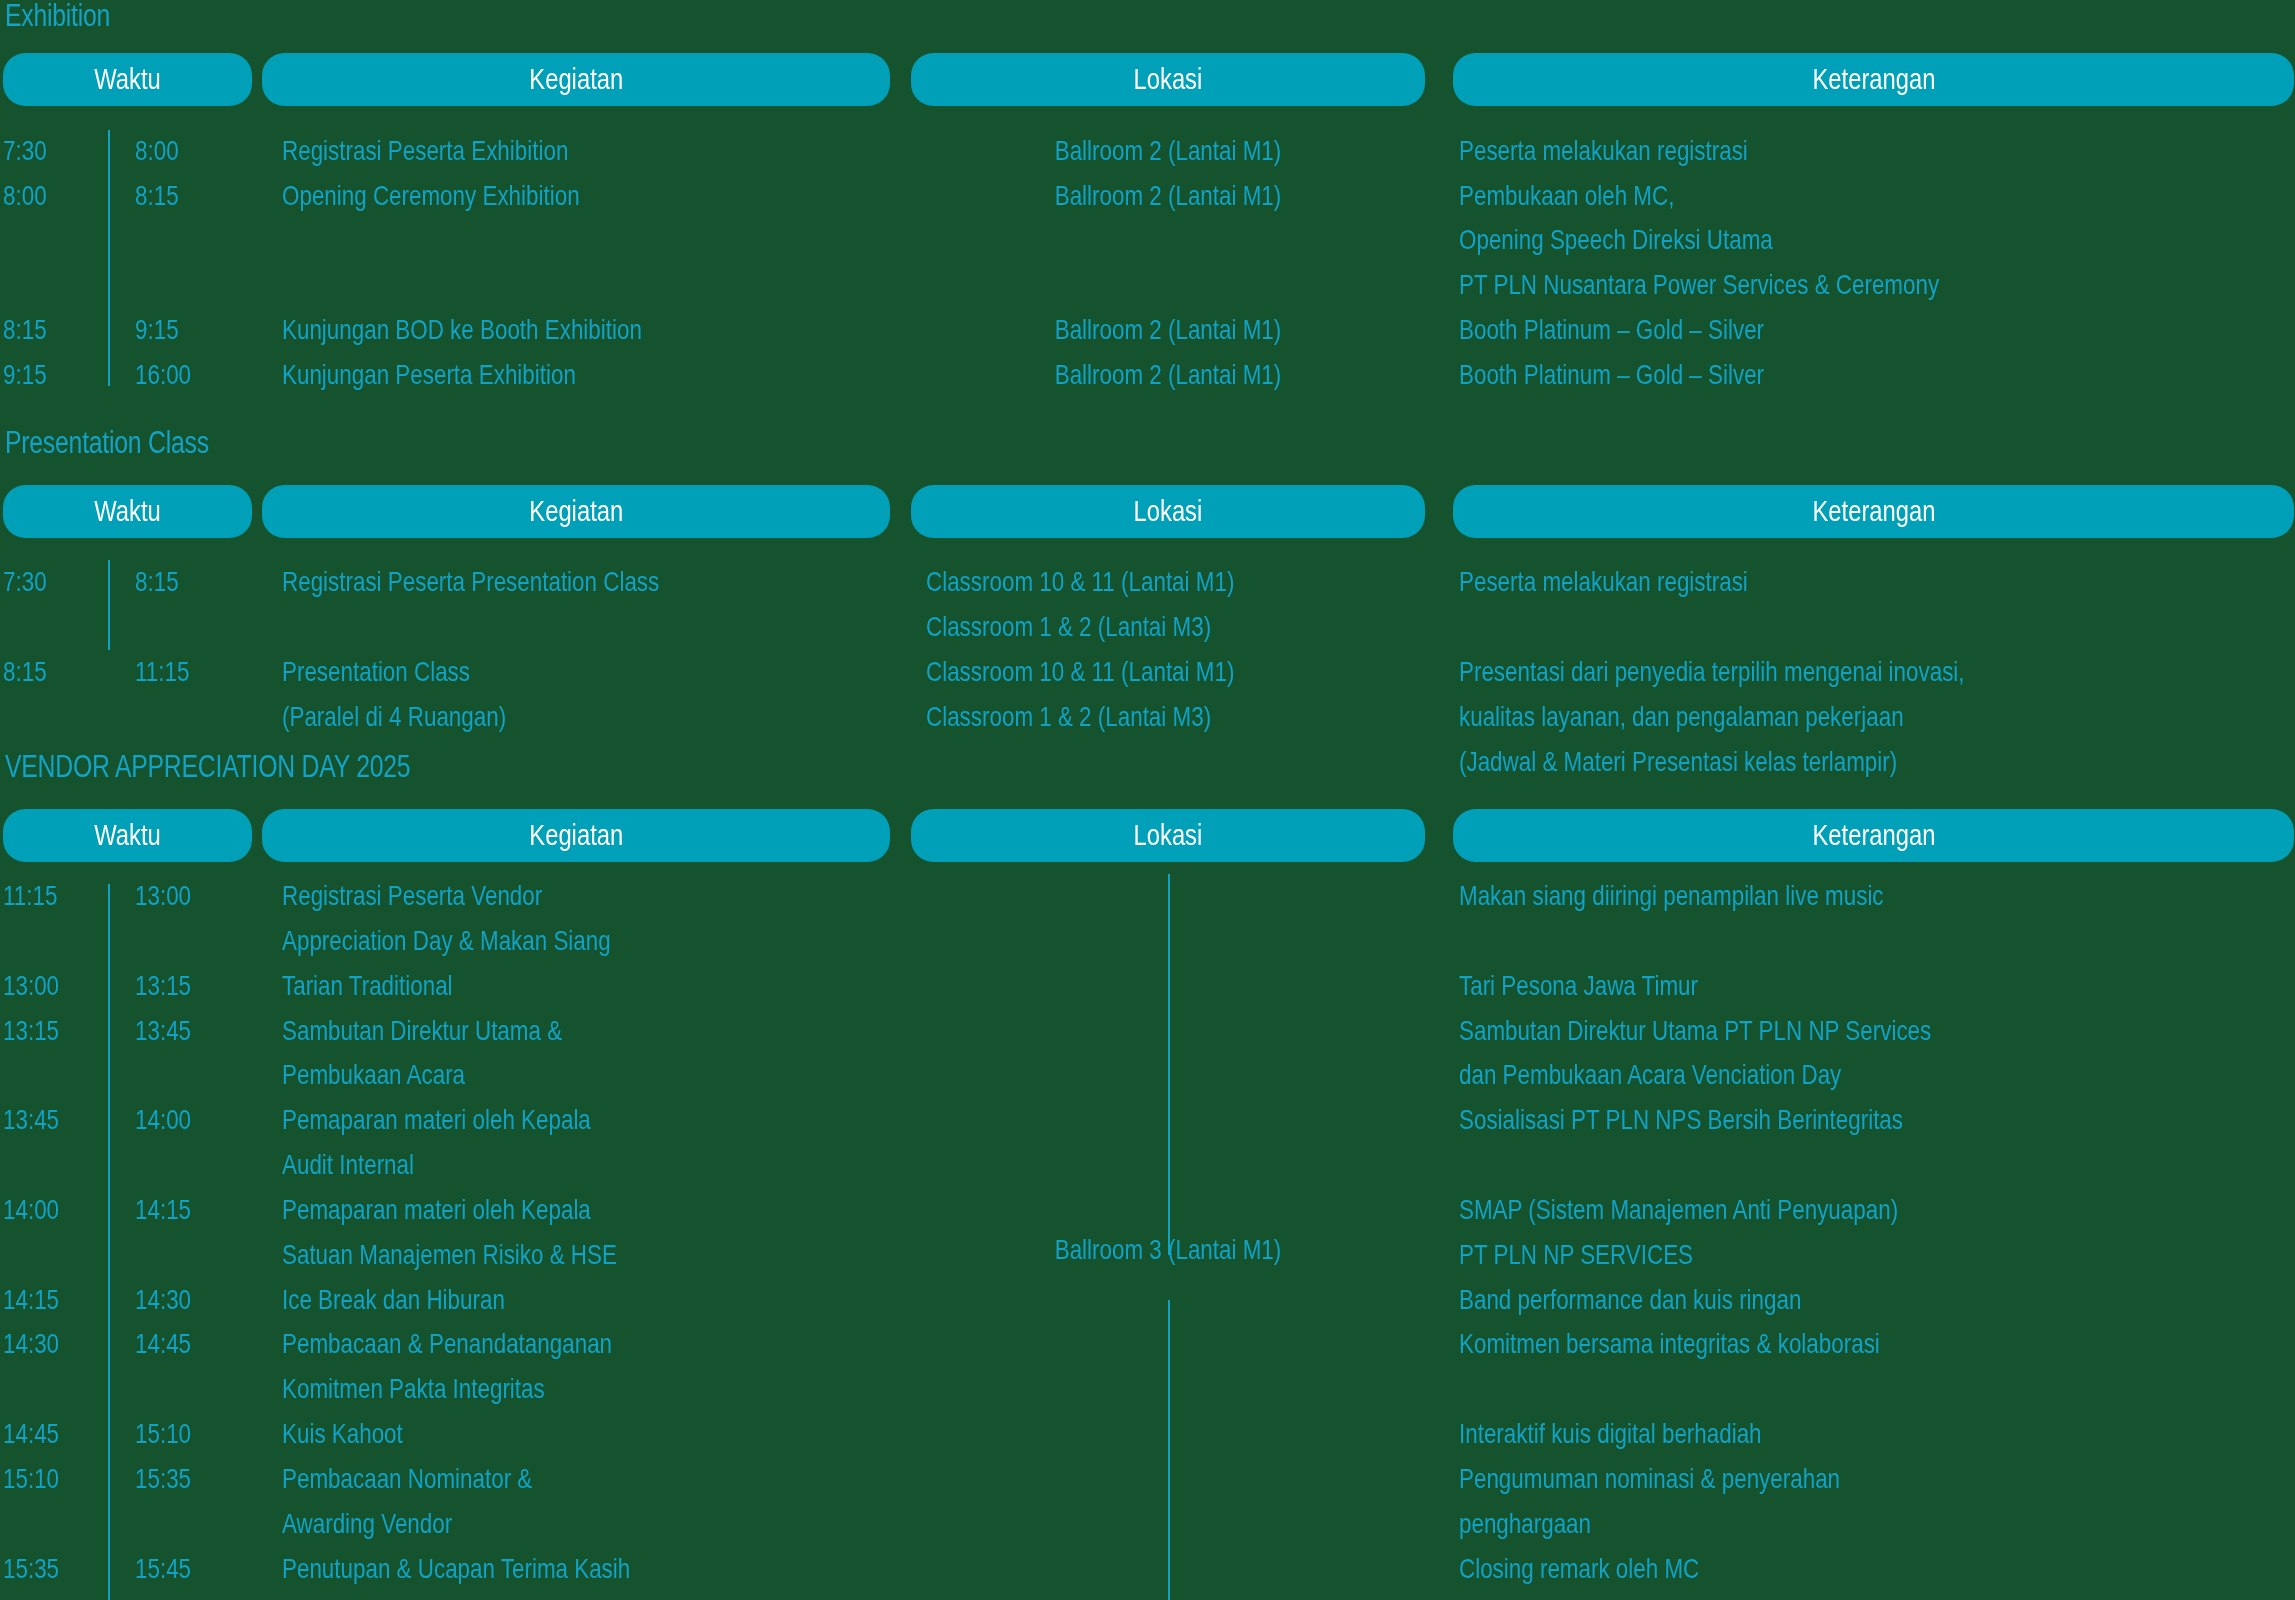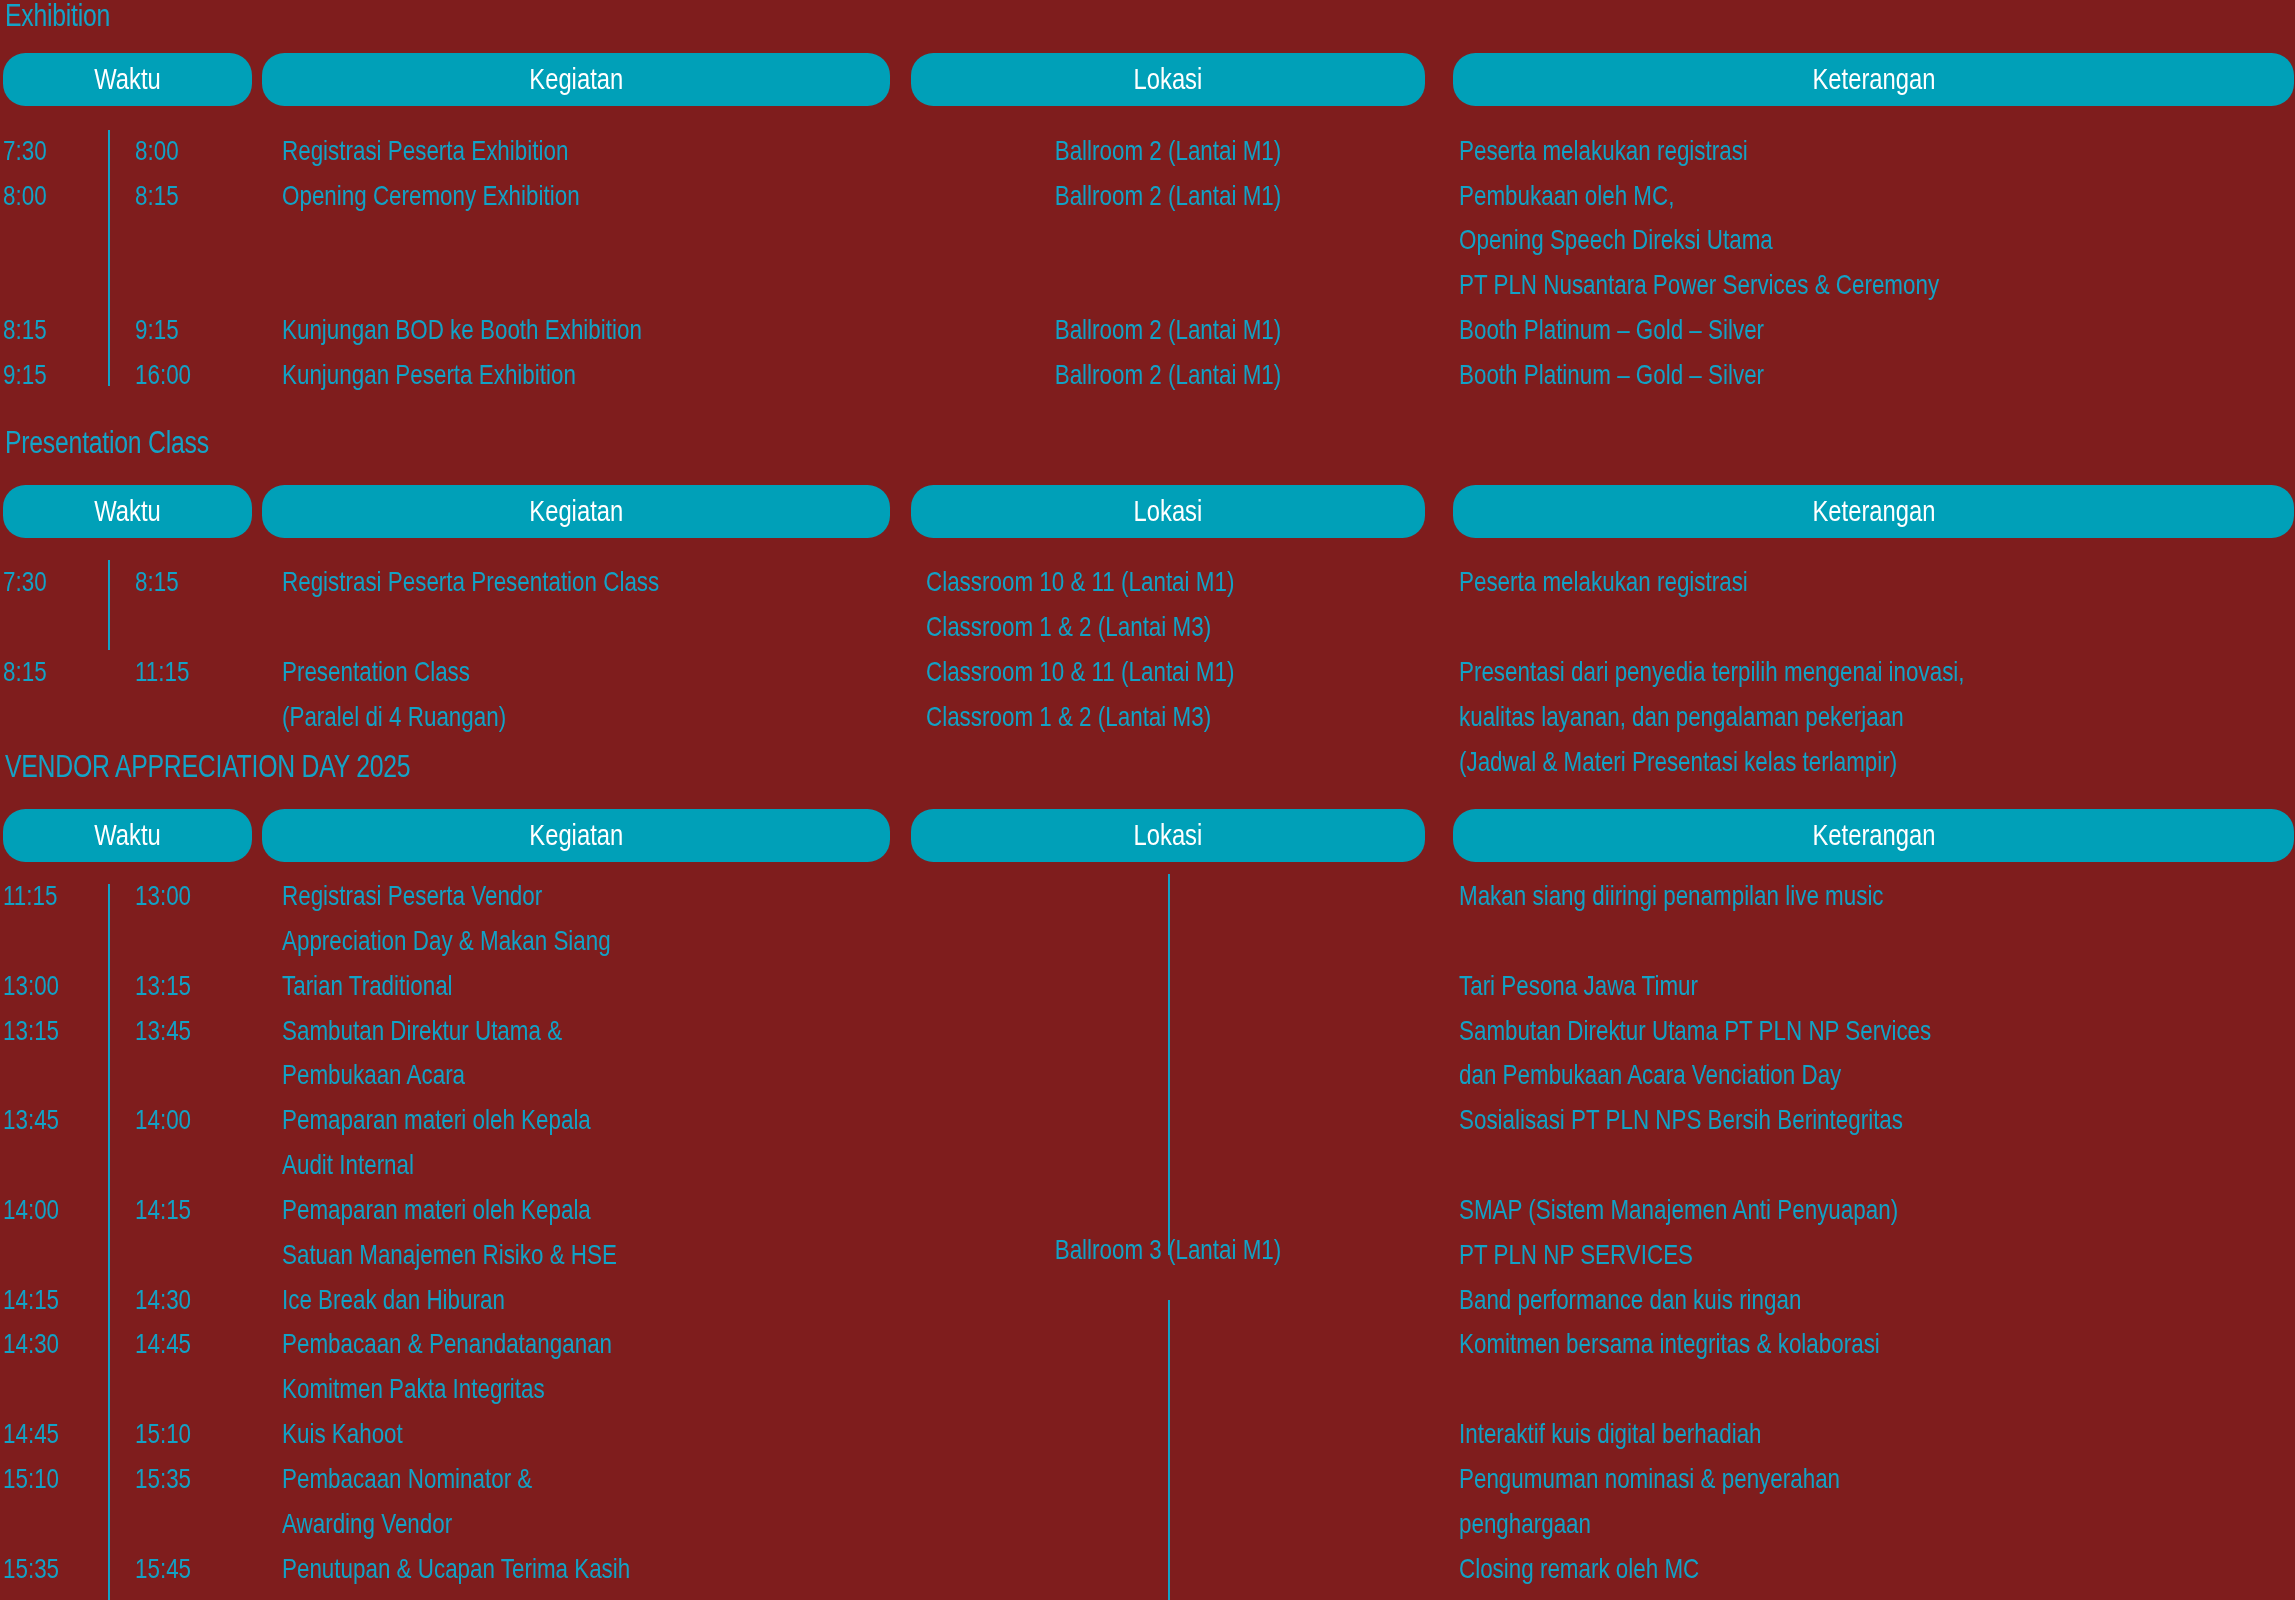--- a/index.html
+++ b/index.html
@@ -2,21 +2,21 @@
 <html style="font-size:9px"><head>
 <meta charset="utf-8">
 <style>
   * { margin:0; padding:0; box-sizing:border-box; }
   html,body{
     width:2295px; height:1600px;
     background:#000000;
     font-family:"Liberation Sans", sans-serif;
     overflow:hidden;
   }
-  .page{ position:relative; width:2295px; height:1600px; background:#7f1d1d; }
+  .page{ position:relative; width:2295px; height:1600px; background:#14532d; }
 
   
   .sec-title{
     position:absolute;
     color:#14A3C7;
     font-size:31px;
     line-height:34px;
     letter-spacing:-0.3px;
     white-space:nowrap;
     transform:scaleX(0.80);

